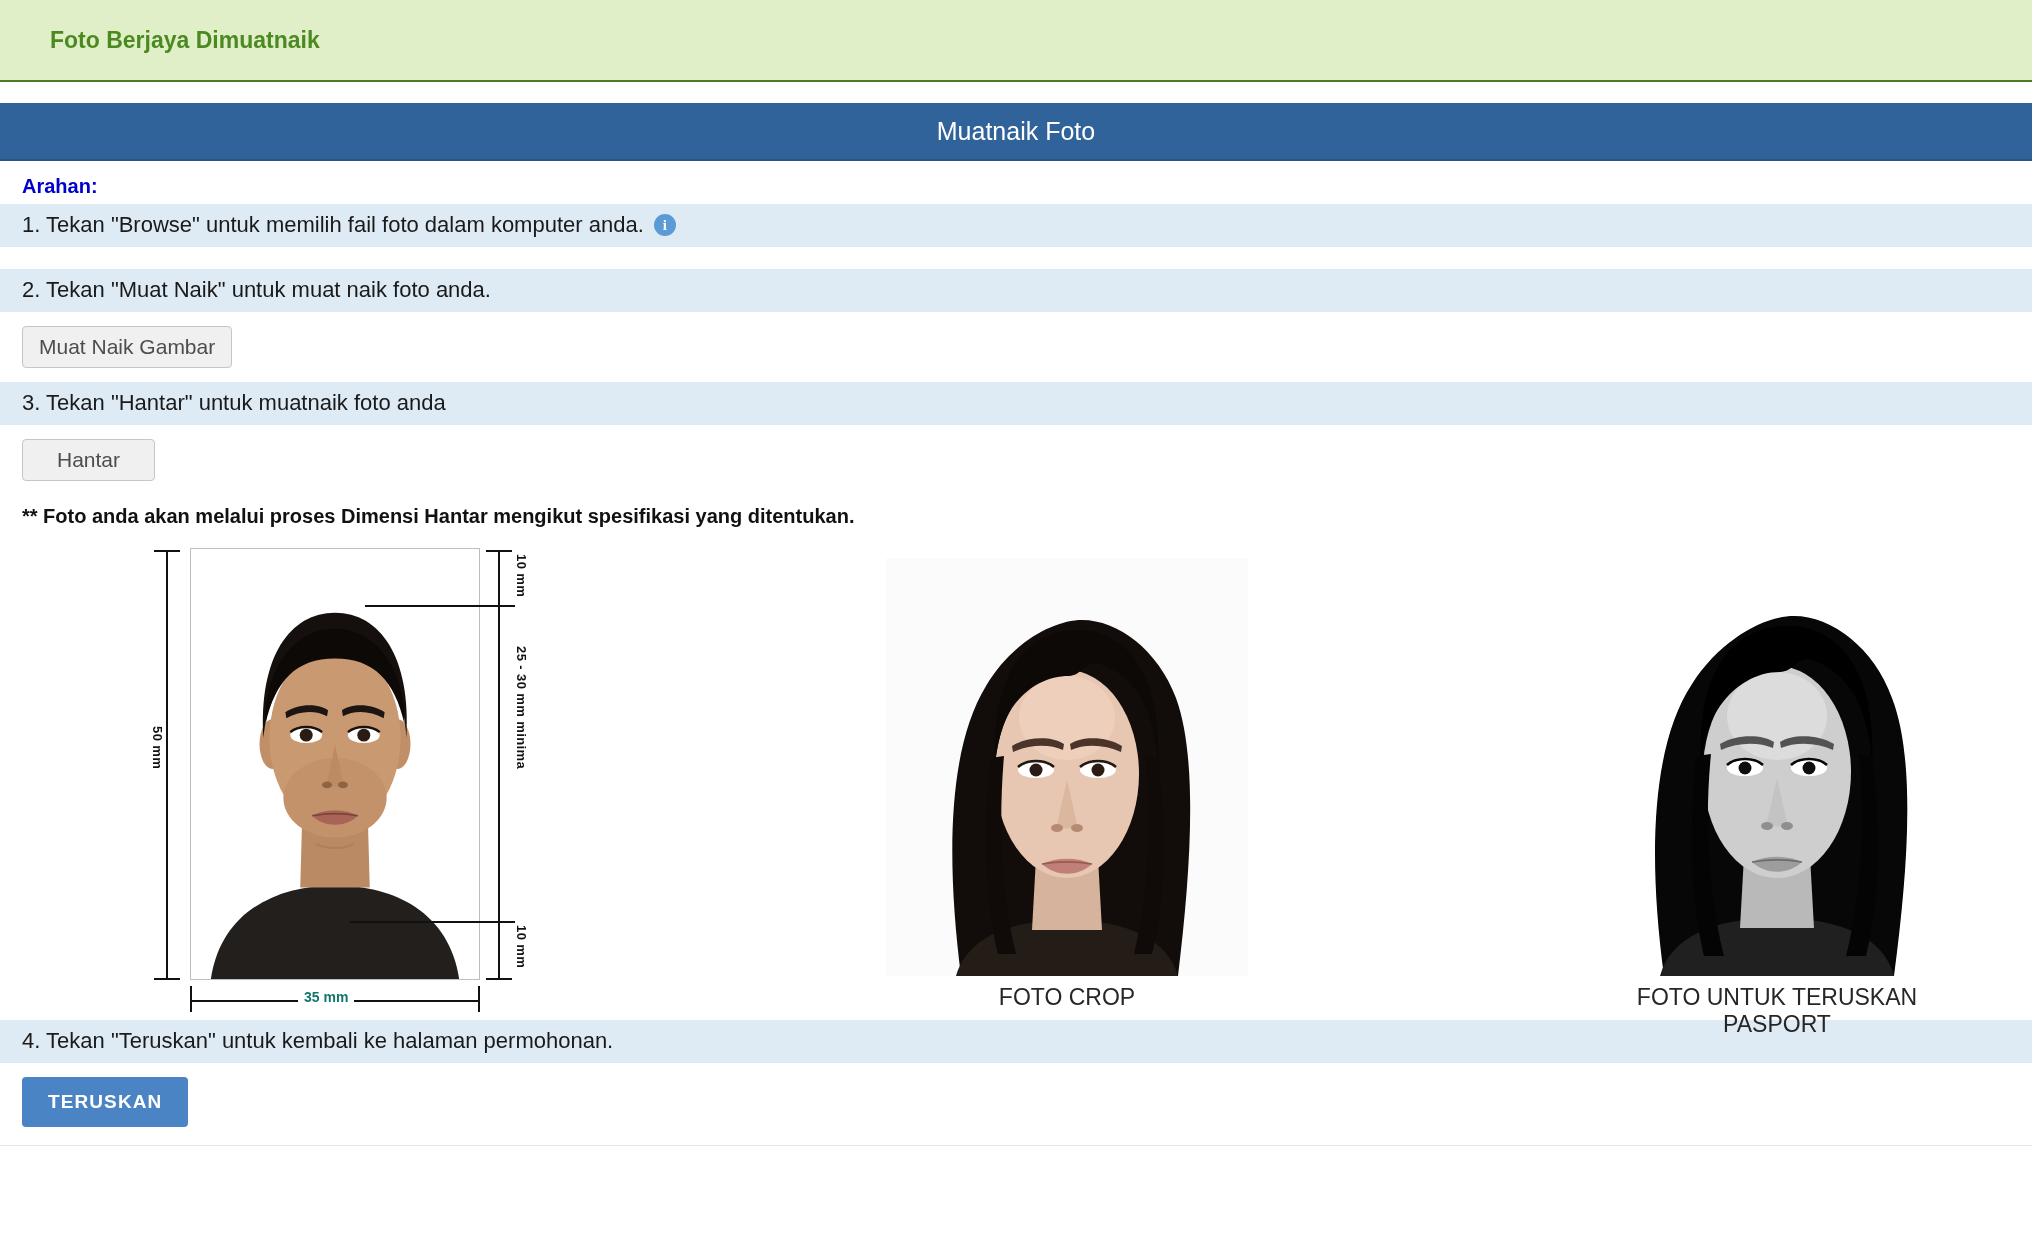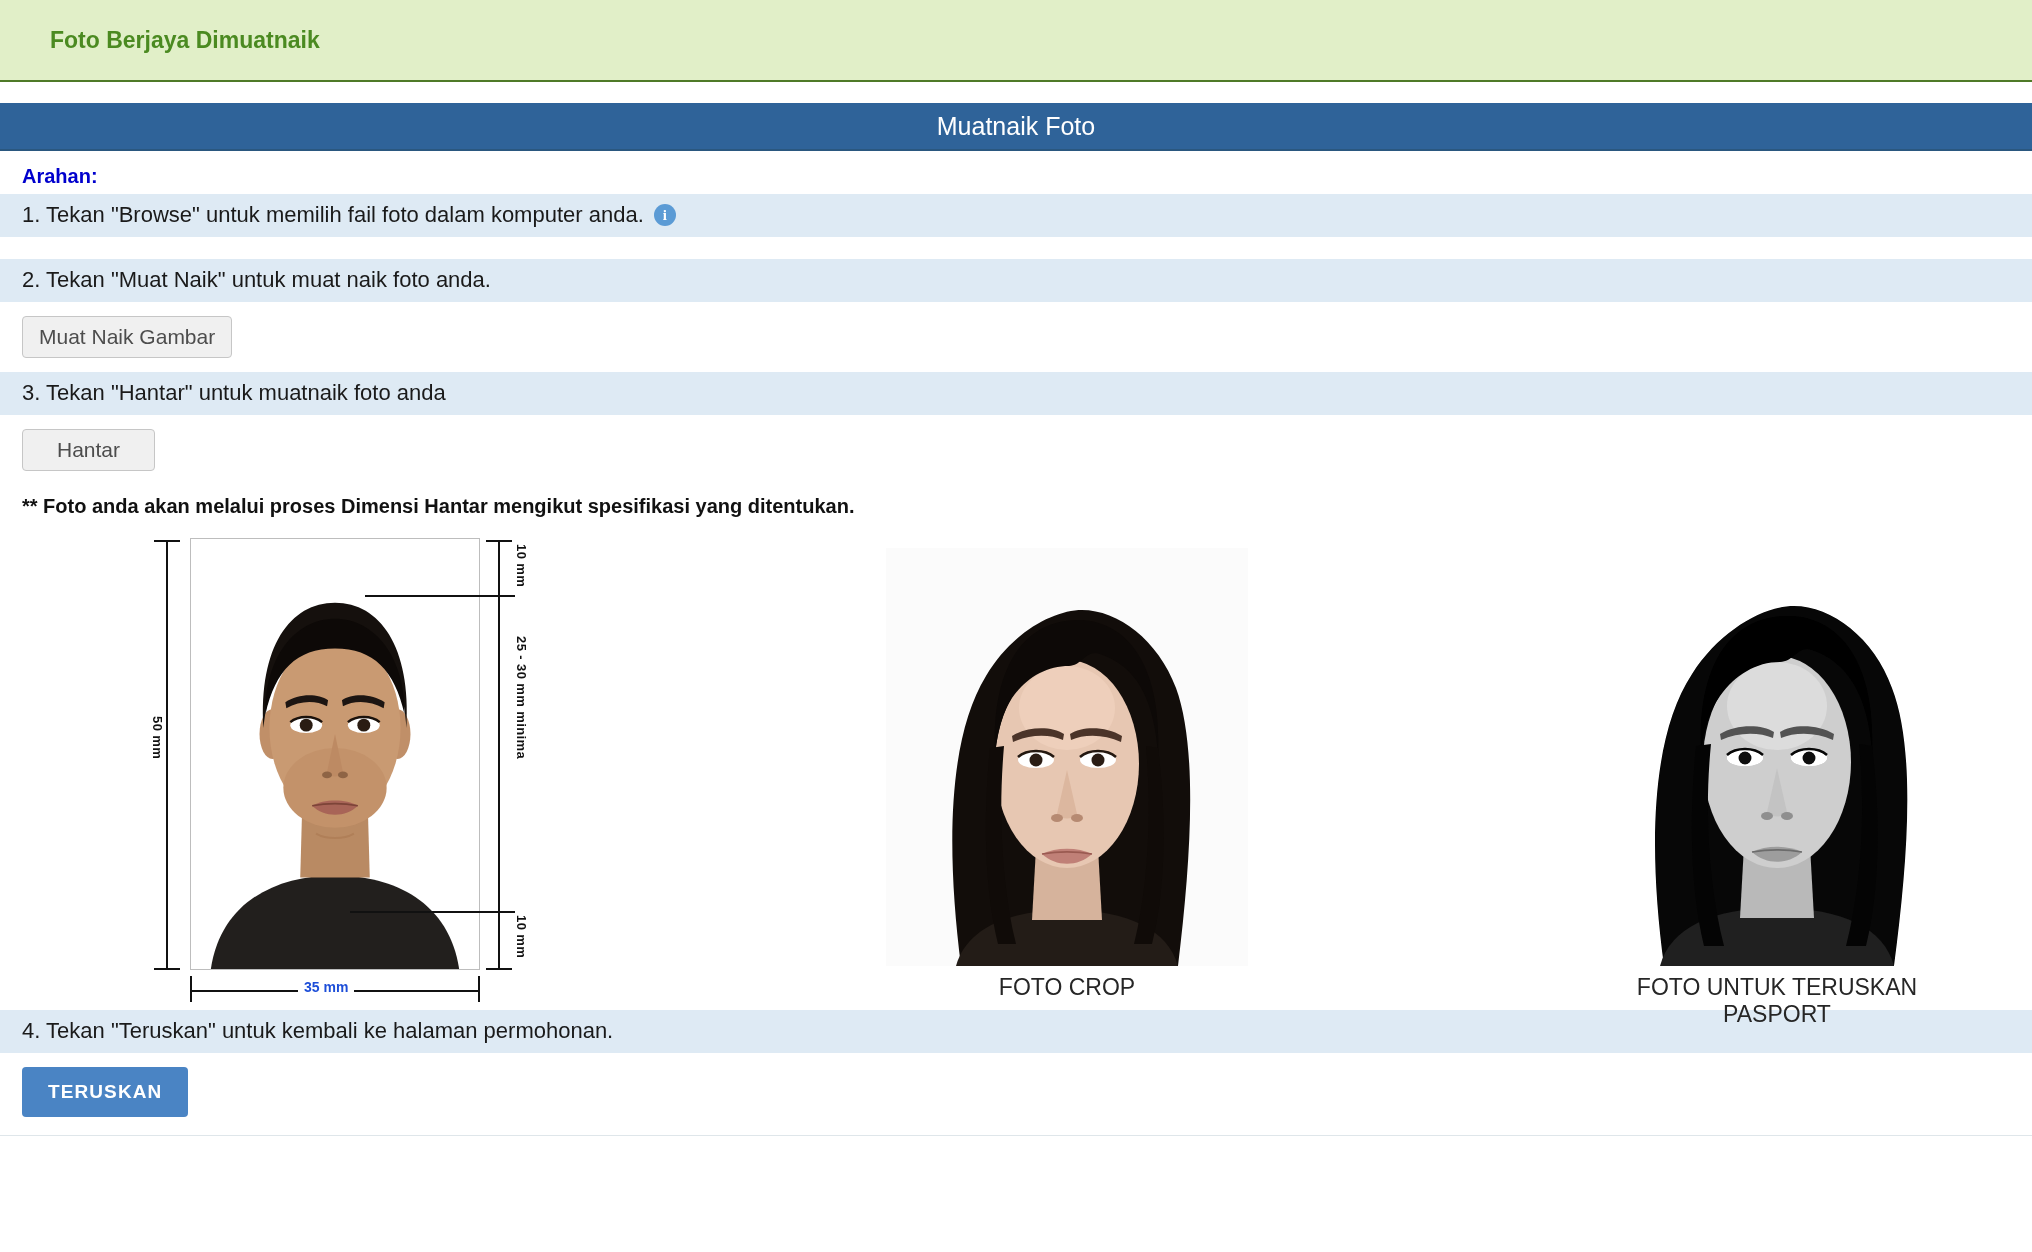--- a/index.html
+++ b/index.html
@@ -25,21 +25,21 @@
   }
   .success-banner-text {
     color: #4b8a21;
     font-weight: bold;
     font-size: 23px;
   }
 
   
   .titlebar-wrap { padding-top: 21px; }
   .titlebar {
-    height: 48px;
+    height: 58px;
     background: #2f6399;
     border-bottom: 2px solid #2a577f;
     display: flex;
     align-items: center;
     justify-content: center;
   }
   .titlebar-text {
     color: #ffffff;
     font-size: 25px;
   }
@@ -199,21 +199,21 @@
     font-size: 13px;
     font-weight: bold;
     color: #111;
     letter-spacing: .4px;
     white-space: nowrap;
   }
   .hlabel {
     position: absolute;
     font-size: 14px;
     font-weight: bold;
-    color: #1d4ed8;
+    color: #0f766e;
     white-space: nowrap;
   }
   .caption {
     position: absolute;
     width: 100%;
     text-align: center;
     font-size: 23px;
     color: #262626;
     white-space: nowrap;
   }

